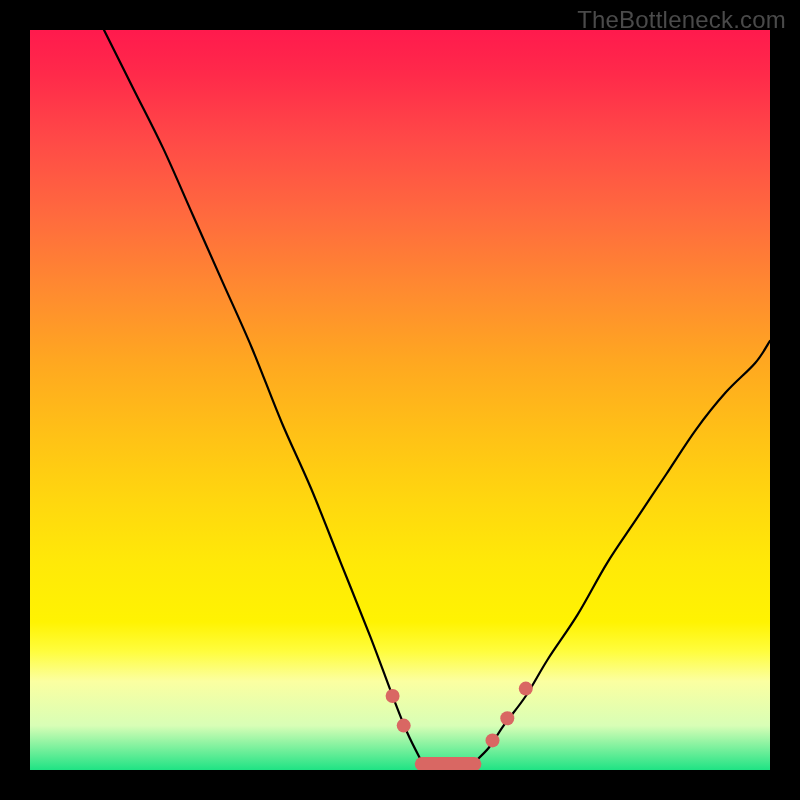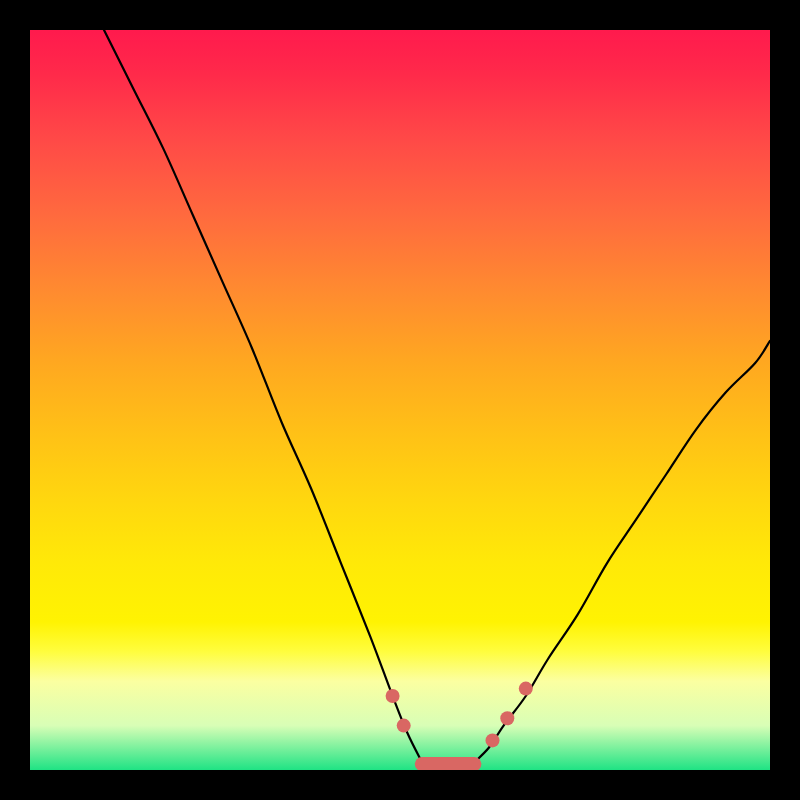--- a/index.html
+++ b/index.html
@@ -67,20 +67,21 @@
     fill: #d96763;
   }
   .pill {
     fill: #d96763;
   }
 </style>
 </head>
 <body>
 
 <div class="frame">
+  <div class="watermark">TheBottleneck.com</div>
   <div class="plot" id="plot" style="top: 30px;"></div>
   <svg class="overlay" id="overlay" viewBox="0 0 740 740" preserveAspectRatio="none" style="top: 30px;">
       <path d="M 74.00 0.00 C 78.93 9.87, 93.73 39.47, 103.60 59.20 C 113.47 78.93, 123.33 97.43, 133.20 118.40 C 143.07 139.37, 152.93 162.80, 162.80 185.00 C 172.67 207.20, 182.53 229.40, 192.40 251.60 C 202.27 273.80, 212.13 294.77, 222.00 318.20 C 231.87 341.63, 241.73 368.77, 251.60 392.20 C 261.47 415.63, 271.33 435.37, 281.20 458.80 C 291.07 482.23, 300.93 508.13, 310.80 532.80 C 320.67 557.47, 331.77 584.60, 340.40 606.80 C 349.03 629.00, 356.43 649.97, 362.60 666.00 C 368.77 682.03, 372.47 691.90, 377.40 703.00 C 382.33 714.10, 389.73 727.67, 392.20 732.60" class="curve"></path>
       <path d="M 444.00 732.60 C 446.47 730.13, 453.87 723.97, 458.80 717.80 C 463.73 711.63, 467.43 704.23, 473.60 695.60 C 479.77 686.97, 488.40 677.10, 495.80 666.00 C 503.20 654.90, 509.37 642.57, 518.00 629.00 C 526.63 615.43, 537.73 600.63, 547.60 584.60 C 557.47 568.57, 567.33 548.83, 577.20 532.80 C 587.07 516.77, 596.93 503.20, 606.80 488.40 C 616.67 473.60, 626.53 458.80, 636.40 444.00 C 646.27 429.20, 656.13 413.17, 666.00 399.60 C 675.87 386.03, 685.73 373.70, 695.60 362.60 C 705.47 351.50, 717.80 341.63, 725.20 333.00 C 732.60 324.37, 737.53 314.50, 740.00 310.80" class="curve"></path>
       <path d="M 392.20 732.60 C 394.67 733.22, 402.07 735.68, 407.00 736.30 C 411.93 736.92, 416.87 736.55, 421.80 736.30 C 426.73 736.05, 432.90 735.44, 436.60 734.82 C 440.30 734.20, 442.77 732.97, 444.00 732.60" class="curve"></path>
       <circle cx="362.60" cy="666.00" r="7" class="dot"></circle>
       <circle cx="373.70" cy="695.60" r="7" class="dot"></circle>
       <circle cx="462.50" cy="710.40" r="7" class="dot"></circle>
       <circle cx="477.30" cy="688.20" r="7" class="dot"></circle>
       <circle cx="495.80" cy="658.60" r="7" class="dot"></circle>

